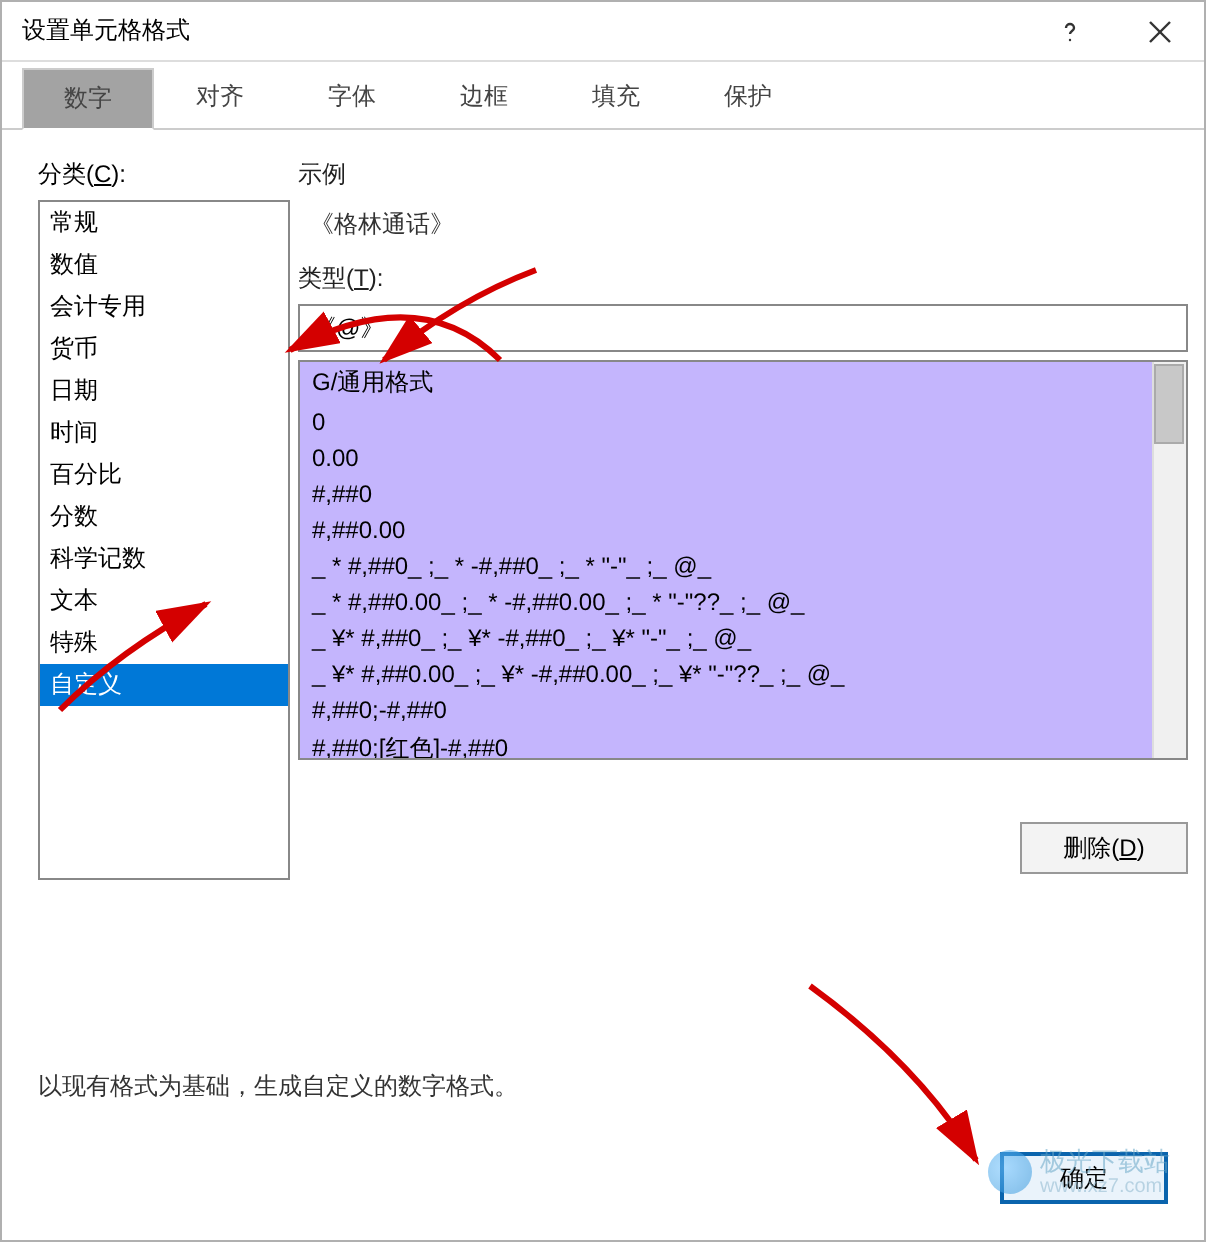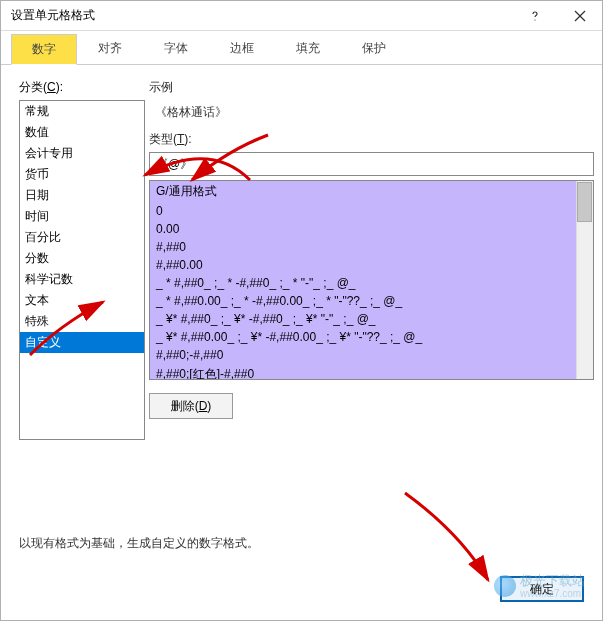--- a/index.html
+++ b/index.html
@@ -8,42 +8,42 @@
 .dialog { width: 603px; height: 621px; border: 1px solid #b0b0b0; background: #fff; display: flex; flex-direction: column; }
 
 .titlebar { height: 30px; display: flex; align-items: center; justify-content: space-between; padding-left: 10px; border-bottom: 1px solid #ddd; }
 .titlebar-title { font-size: 12px; }
 .titlebar-buttons { display: flex; height: 100%; }
 .titlebar-btn { width: 45px; display: flex; align-items: center; justify-content: center; cursor: pointer; }
 .titlebar-btn svg { width: 12px; height: 12px; stroke: #333; stroke-width: 1.2; fill: none; }
 
 .tabs { display: flex; padding-left: 10px; height: 28px; align-items: flex-end; border-bottom: 1px solid #ccc; margin-top: 6px; }
 .tab { padding: 6px 20px; cursor: pointer; border: 1px solid transparent; font-size: 12px; color: #444; }
-.tab.active { border: 1px solid #ccc; border-bottom: 1px solid #fff; background: #fde047; position: relative; top: 1px; }
+.tab.active { border: 1px solid #ccc; border-bottom: 1px solid #fff; background: #a3a3a3; position: relative; top: 1px; }
 
 .content { flex: 1; display: flex; padding: 14px 8px 0 18px; gap: 4px; }
 
 .left-col { width: 126px; display: flex; flex-direction: column; }
 .left-label { margin-bottom: 4px; }
 .underline { text-decoration: underline; }
 .category-list { flex: 1; border: 1px solid #888; overflow-y: auto; background: #fff; min-height: 340px; max-height: 340px; }
 .category-item { padding: 2px 5px; cursor: pointer; font-size: 12px; }
 .category-item.selected { background: #0078d7; color: #fff; }
 
 .right-col { flex: 1; display: flex; flex-direction: column; }
 .section-label { margin-bottom: 4px; color: #222; }
 .example-box { padding: 4px 0 10px 0; }
 .example-text { padding-left: 6px; color: #333; }
 .type-input { width: 100%; height: 24px; border: 1px solid #888; padding: 2px 6px; font-size: 12px; margin-bottom: 4px; }
 .format-list { border: 1px solid #888; height: 200px; overflow-y: auto; background: #c4b5fd; position: relative; }
 .format-item { padding: 2px 6px; font-size: 12px; white-space: nowrap; cursor: pointer; }
 .format-scrollbar-thumb { position: absolute; right: 1px; top: 1px; width: 15px; height: 40px; background: #c8c8c8; border: 1px solid #aaa; }
 .format-scrollbar-track { position: absolute; right: 0; top: 0; width: 17px; height: 100%; background: #f0f0f0; border-left: 1px solid #ddd; }
 
-.delete-row { display: flex; justify-content: flex-start; margin-top: 13px; }
+.delete-row { display: flex; justify-content: flex-end; margin-top: 31px; }
 .btn { min-width: 84px; height: 26px; border: 1px solid #999; background: #f3f3f3; cursor: pointer; font-size: 12px; padding: 0 10px; }
 
 .help-text { padding: 10px 18px; color: #333; }
 
 .footer { display: flex; justify-content: flex-end; gap: 10px; padding: 14px 18px 18px 0; margin-top: auto; }
 .btn-primary { border: 2px solid #0a64ad; background: #eaf3fb; }
 
 
 .arrow { position: absolute; pointer-events: none; }
 .arrow svg { overflow: visible; }

